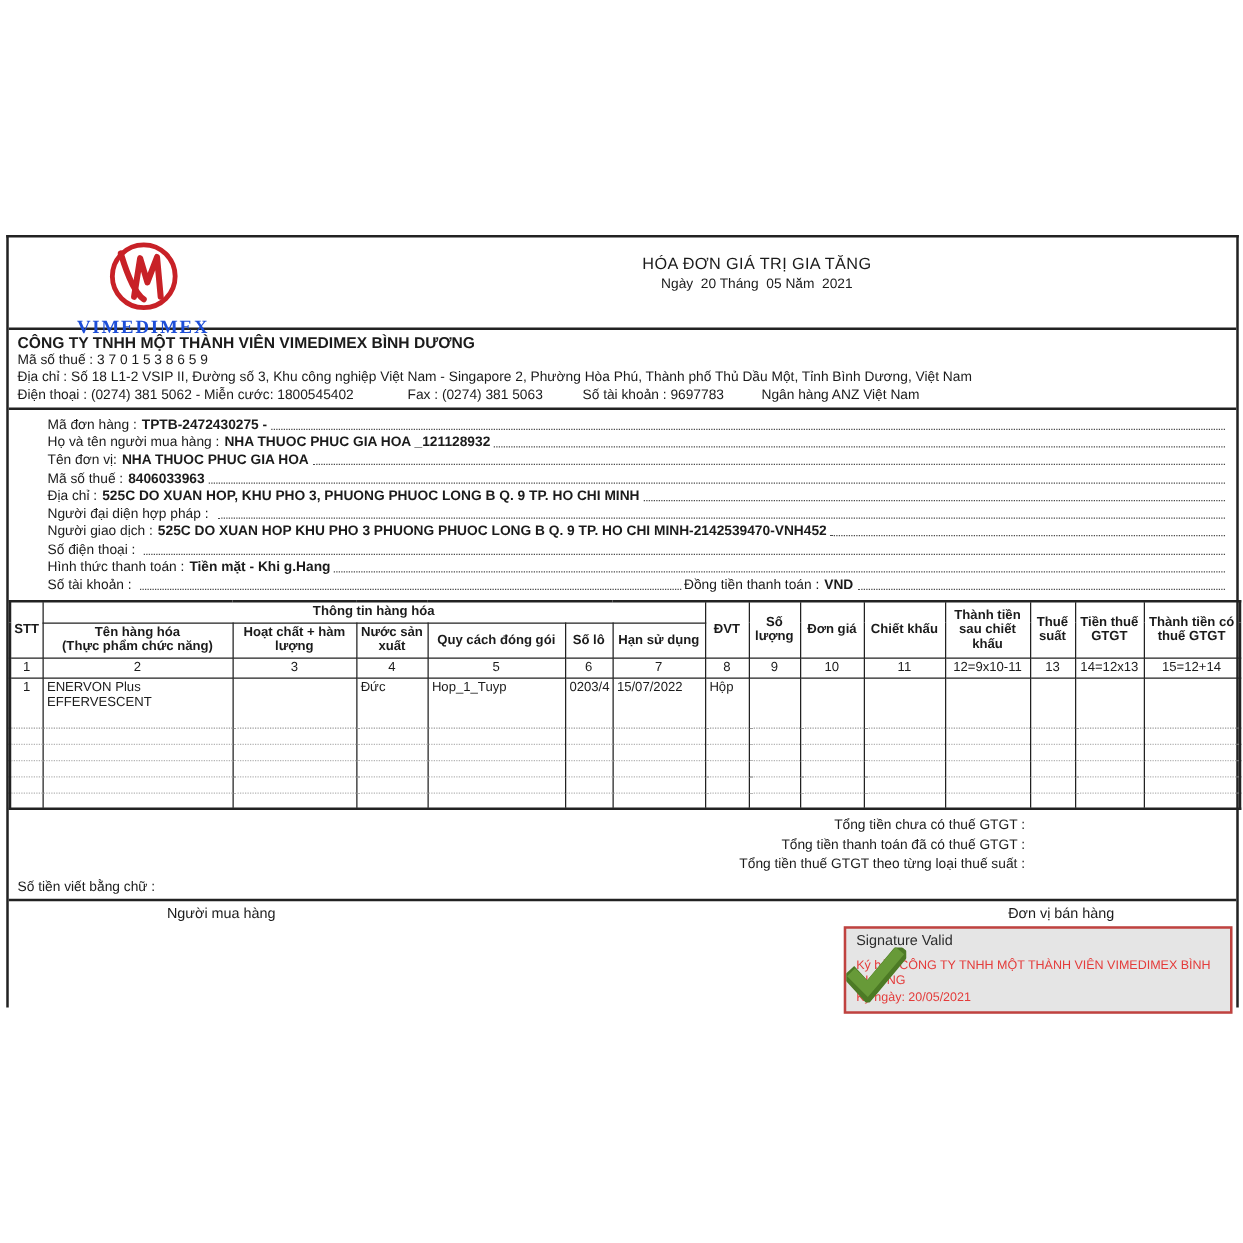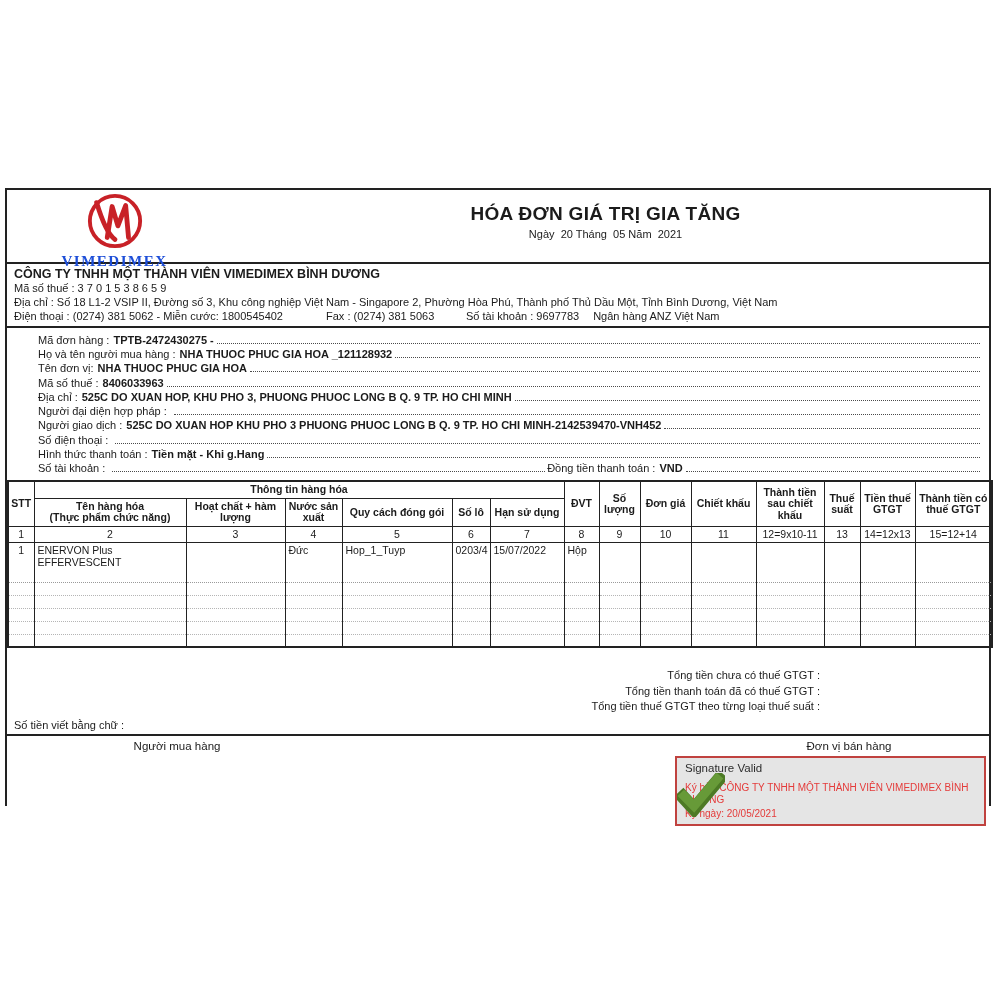--- a/index.html
+++ b/index.html
@@ -7,53 +7,53 @@
   .page { position:relative; width:994px; height:994px; background:#fff; color:#1b1b1b; overflow:hidden; }
   .doc { position:absolute; left:5px; top:188px; width:986px; height:618px;
          border-top:2px solid #222; border-left:2px solid #222; border-right:2px solid #222; background:#fff; }
 
   
   .header-sec { display:flex; border-bottom:2px solid #222; height:74px; }
   .logo-wrap { width:215px; display:flex; flex-direction:column; align-items:center; padding-top:3px; }
   .logo-brand { font-family:"Liberation Serif","DejaVu Serif",serif; font-weight:bold; font-size:15px;
                 letter-spacing:1.5px; color:#1d4ed8; margin-top:-2px; }
   .title-wrap { flex:1; text-align:center; padding-top:13px; }
-  .title { font-size:19px; font-weight:bold; letter-spacing:.3px; }
+  .title { font-size:13px; font-weight:normal; letter-spacing:.3px; }
   .date-line { margin-top:3px; font-size:11px; white-space:pre; }
   .meta { width:245px; padding-top:9px; font-size:11px; line-height:16.5px; }
   .meta .lbl { font-weight:normal; }
   .bold { font-weight:bold; }
 
   
   .seller-sec { border-bottom:2px solid #222; padding:2px 7px 3px; font-size:11px; line-height:13.8px; }
   .seller-name { font-size:12.5px; font-weight:bold; line-height:16px; }
   .phone-row { display:flex; }
   .phone-row .p1 { width:312px; } .phone-row .p2 { width:140px; } .phone-row .p3 { flex:1; }
-  .bank { margin-left:14px; }
+  .bank { margin-left:30px; }
 
   
   .buyer-sec { padding:3px 7px 0; font-size:11px;margin-left:24px; }
   .bline { display:flex; align-items:flex-end; height:14.3px; white-space:nowrap; }
   .bline .lbl { margin-right:4px; }
   .bline .val { font-weight:bold; }
   .dots { flex:1; border-bottom:1.5px dotted #4a4a4a; margin:0 2px 2px 3px; min-width:8px; }
   .dots2 { flex:0.68; }
 
   
   table.items { border-collapse:collapse; table-layout:fixed; width:984px; margin:6px 0 0 0;
                 border:2px solid #222; font-size:10.5px; }
   table.items th, table.items td { border:1px solid #222; padding:1px 3px; overflow:hidden; }
   table.items th { font-weight:bold; text-align:center; vertical-align:middle; line-height:11.5px; padding:2px 1px; }
   tr.numrow td { text-align:center; height:16px; }
   tr.datarow td { height:40px; vertical-align:top; border-bottom:1px dotted #9a9a9a; }
   tr.datarow td.c { text-align:center; }
   tr.erow td { height:13px; border-bottom:1px dotted #b5b5b5; border-top:none; }
 
   
-  .totals-sec { padding-top:20px; font-size:11px; line-height:15.5px; }
+  .totals-sec { padding-top:5px; font-size:11px; line-height:15.5px; }
   .totals-sec div { text-align:right; padding-right:169px; }
 
   
   .words-sec { border-bottom:2px solid #222; padding:4px 7px 3px; font-size:11px; height:21px; }
 
   
   .sign-sec { position:relative; height:115px; font-size:11.5px; }
   .buyer-sign { position:absolute; left:0; top:4px; width:340px; text-align:center; }
   .seller-sign { position:absolute; left:700px; top:4px; width:284px; text-align:center; }
   .sig-box { position:absolute; left:668px; top:20px; width:311px; height:70px;

